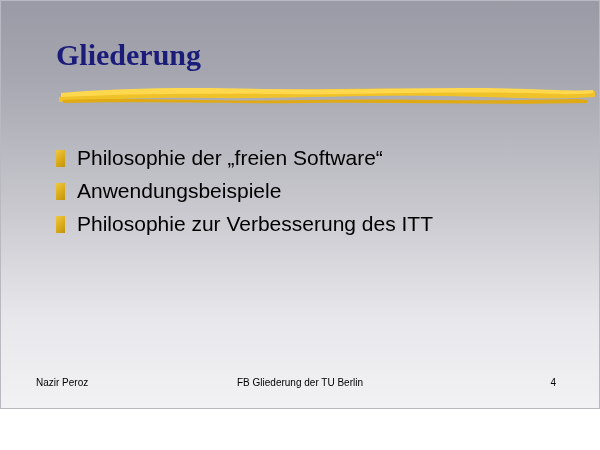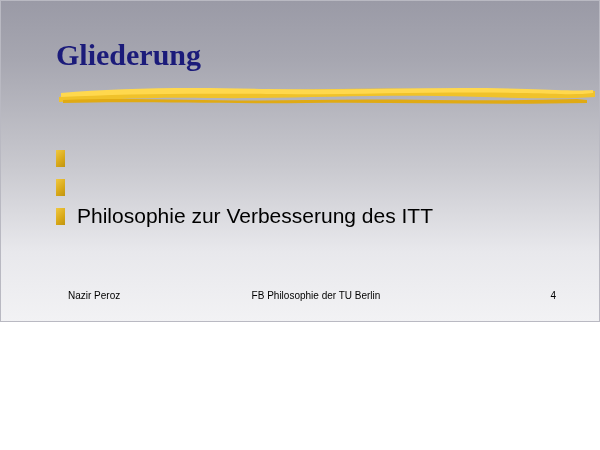--- a/index.html
+++ b/index.html
@@ -8,21 +8,21 @@
   }
   body {
     width: 600px;
     height: 450px;
     font-family: "Liberation Sans", sans-serif;
     overflow: hidden;
   }
   .slide {
     position: relative;
     width: 600px;
-    height: 322px;
+    height: 409px;
     box-sizing: border-box;
     background: linear-gradient(to bottom, #9a9aa6 0%, #a6a6b0 18%, #c9c9cf 52%, #e8e8ec 78%, #f2f2f4 100%);
     overflow: hidden;
   }
   .slide-border {
     position: absolute;
     left: 0; top: 0; right: 0; bottom: 0;
     border: 1px solid #b9b9c2;
     pointer-events: none;
   }
@@ -76,21 +76,20 @@
     color: #000000;
     line-height: 26px;
     white-space: nowrap;
   }
   .footer {
     position: absolute;
     left: 0;
     right: 0;
     bottom: 18px;
     height: 14px;
-    margin-left: 32px;
   }
   .footer-left {
     position: absolute;
     left: 36px;
     top: 0;
     font-size: 10px;
     color: #000;
   }
   .footer-center {
     position: absolute;
@@ -120,29 +119,31 @@
 
   <svg class="brush" viewBox="0 0 540 22" preserveAspectRatio="none">
     <path d="M2,13 C40,7 90,5 150,6 C230,7 300,3 380,5 C440,6 500,9 538,7 L538,13 C500,16 440,13 380,12 C300,11 230,15 150,14 C90,13 40,16 2,18 Z" fill="#f0c22a"></path>
     <path d="M4,9 C60,4 130,3 210,5 C300,7 380,2 470,5 C500,6 520,7 536,6 L536,9 C520,11 500,10 470,9 C380,7 300,11 210,10 C130,9 60,10 4,13 Z" fill="#ffd84d"></path>
     <path d="M6,16 C80,13 160,18 250,16 C340,14 430,18 520,15 L530,16 L530,19 C430,21 340,18 250,19 C160,20 80,17 6,19 Z" fill="#e0aa14"></path>
   </svg>
 
   <div class="bullets">
     <div class="bullet-row">
       <span class="bullet-marker"></span>
+      <span class="bullet-text">Philosophie der „freien Software“</span>
     </div>
     <div class="bullet-row">
       <span class="bullet-marker"></span>
+      <span class="bullet-text">Anwendungsbeispiele</span>
     </div>
     <div class="bullet-row">
       <span class="bullet-marker"></span>
       <span class="bullet-text">Philosophie zur Verbesserung des ITT</span>
     </div>
   </div>
 
   <div class="footer">
     <div class="footer-left">Nazir Peroz</div>
-    <div class="footer-center">FB Philosophie der TU Berlin</div>
+    <div class="footer-center">FB Gliederung der TU Berlin</div>
     <div class="footer-right">4</div>
   </div>
 
 </div>
 
 </body></html>

